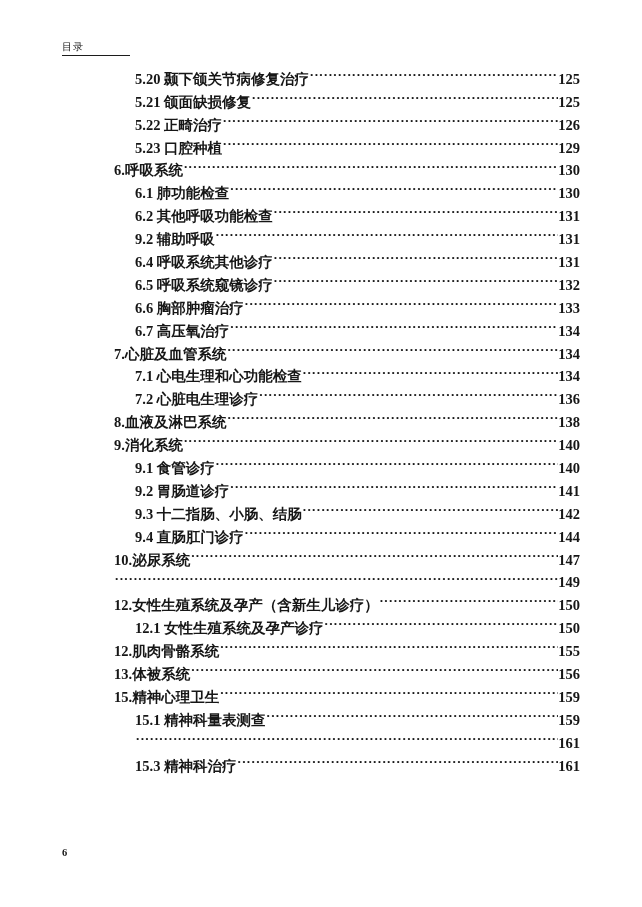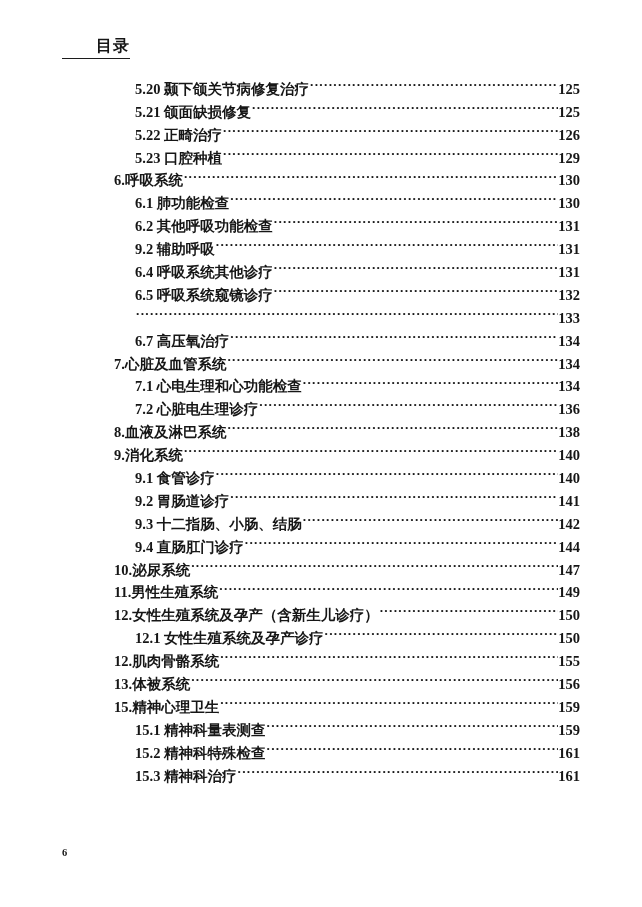--- a/index.html
+++ b/index.html
@@ -19,29 +19,28 @@
   .header {
     position: absolute;
     left: 62px;
     top: 36px;
   }
   .header-title {
     display: inline-block;
     min-width: 68px;
     border-bottom: 1.6px solid #1c1c1c;
     padding-bottom: 1px;
-    font-size: 16px;
-    font-weight: 700;
+    font-size: 10px;
+    font-weight: 400;
     letter-spacing: 1px;
-    text-align: right;
   }
   .toc {
     position: absolute;
     left: 114px;
-    top: 71px;
+    top: 61px;
     width: 466px;
     text-align: right;
   }
   .toc-entry {
     display: flex;
     align-items: baseline;
     line-height: 22.9px;
     height: 22.9px;
     font-size: 14.5px;
     font-weight: 700;
@@ -134,20 +133,21 @@
         <span class="toc-title">6.4 呼吸系统其他诊疗</span>
         <span class="toc-dots"></span>
         <span class="toc-page">131</span>
       </div>
       <div class="toc-entry lvl2">
         <span class="toc-title">6.5 呼吸系统窥镜诊疗</span>
         <span class="toc-dots"></span>
         <span class="toc-page">132</span>
       </div>
       <div class="toc-entry lvl2">
+        <span class="toc-title">6.6 胸部肿瘤治疗</span>
         <span class="toc-dots"></span>
         <span class="toc-page">133</span>
       </div>
       <div class="toc-entry lvl2">
         <span class="toc-title">6.7 高压氧治疗</span>
         <span class="toc-dots"></span>
         <span class="toc-page">134</span>
       </div>
       <div class="toc-entry lvl1">
         <span class="toc-title">7.心脏及血管系统</span>
@@ -193,21 +193,20 @@
         <span class="toc-title">9.4 直肠肛门诊疗</span>
         <span class="toc-dots"></span>
         <span class="toc-page">144</span>
       </div>
       <div class="toc-entry lvl1">
         <span class="toc-title">10.泌尿系统</span>
         <span class="toc-dots"></span>
         <span class="toc-page">147</span>
       </div>
       <div class="toc-entry lvl1">
-        <span class="toc-title">11.男性生殖系统</span>
         <span class="toc-dots"></span>
         <span class="toc-page">149</span>
       </div>
       <div class="toc-entry lvl1">
         <span class="toc-title">12.女性生殖系统及孕产（含新生儿诊疗）</span>
         <span class="toc-dots"></span>
         <span class="toc-page">150</span>
       </div>
       <div class="toc-entry lvl2">
         <span class="toc-title">12.1 女性生殖系统及孕产诊疗</span>
@@ -228,21 +227,20 @@
         <span class="toc-title">15.精神心理卫生</span>
         <span class="toc-dots"></span>
         <span class="toc-page">159</span>
       </div>
       <div class="toc-entry lvl2">
         <span class="toc-title">15.1 精神科量表测查</span>
         <span class="toc-dots"></span>
         <span class="toc-page">159</span>
       </div>
       <div class="toc-entry lvl2">
-        <span class="toc-title">15.2 精神科特殊检查</span>
         <span class="toc-dots"></span>
         <span class="toc-page">161</span>
       </div>
       <div class="toc-entry lvl2">
         <span class="toc-title">15.3 精神科治疗</span>
         <span class="toc-dots"></span>
         <span class="toc-page">161</span>
       </div>
     </div>
 

